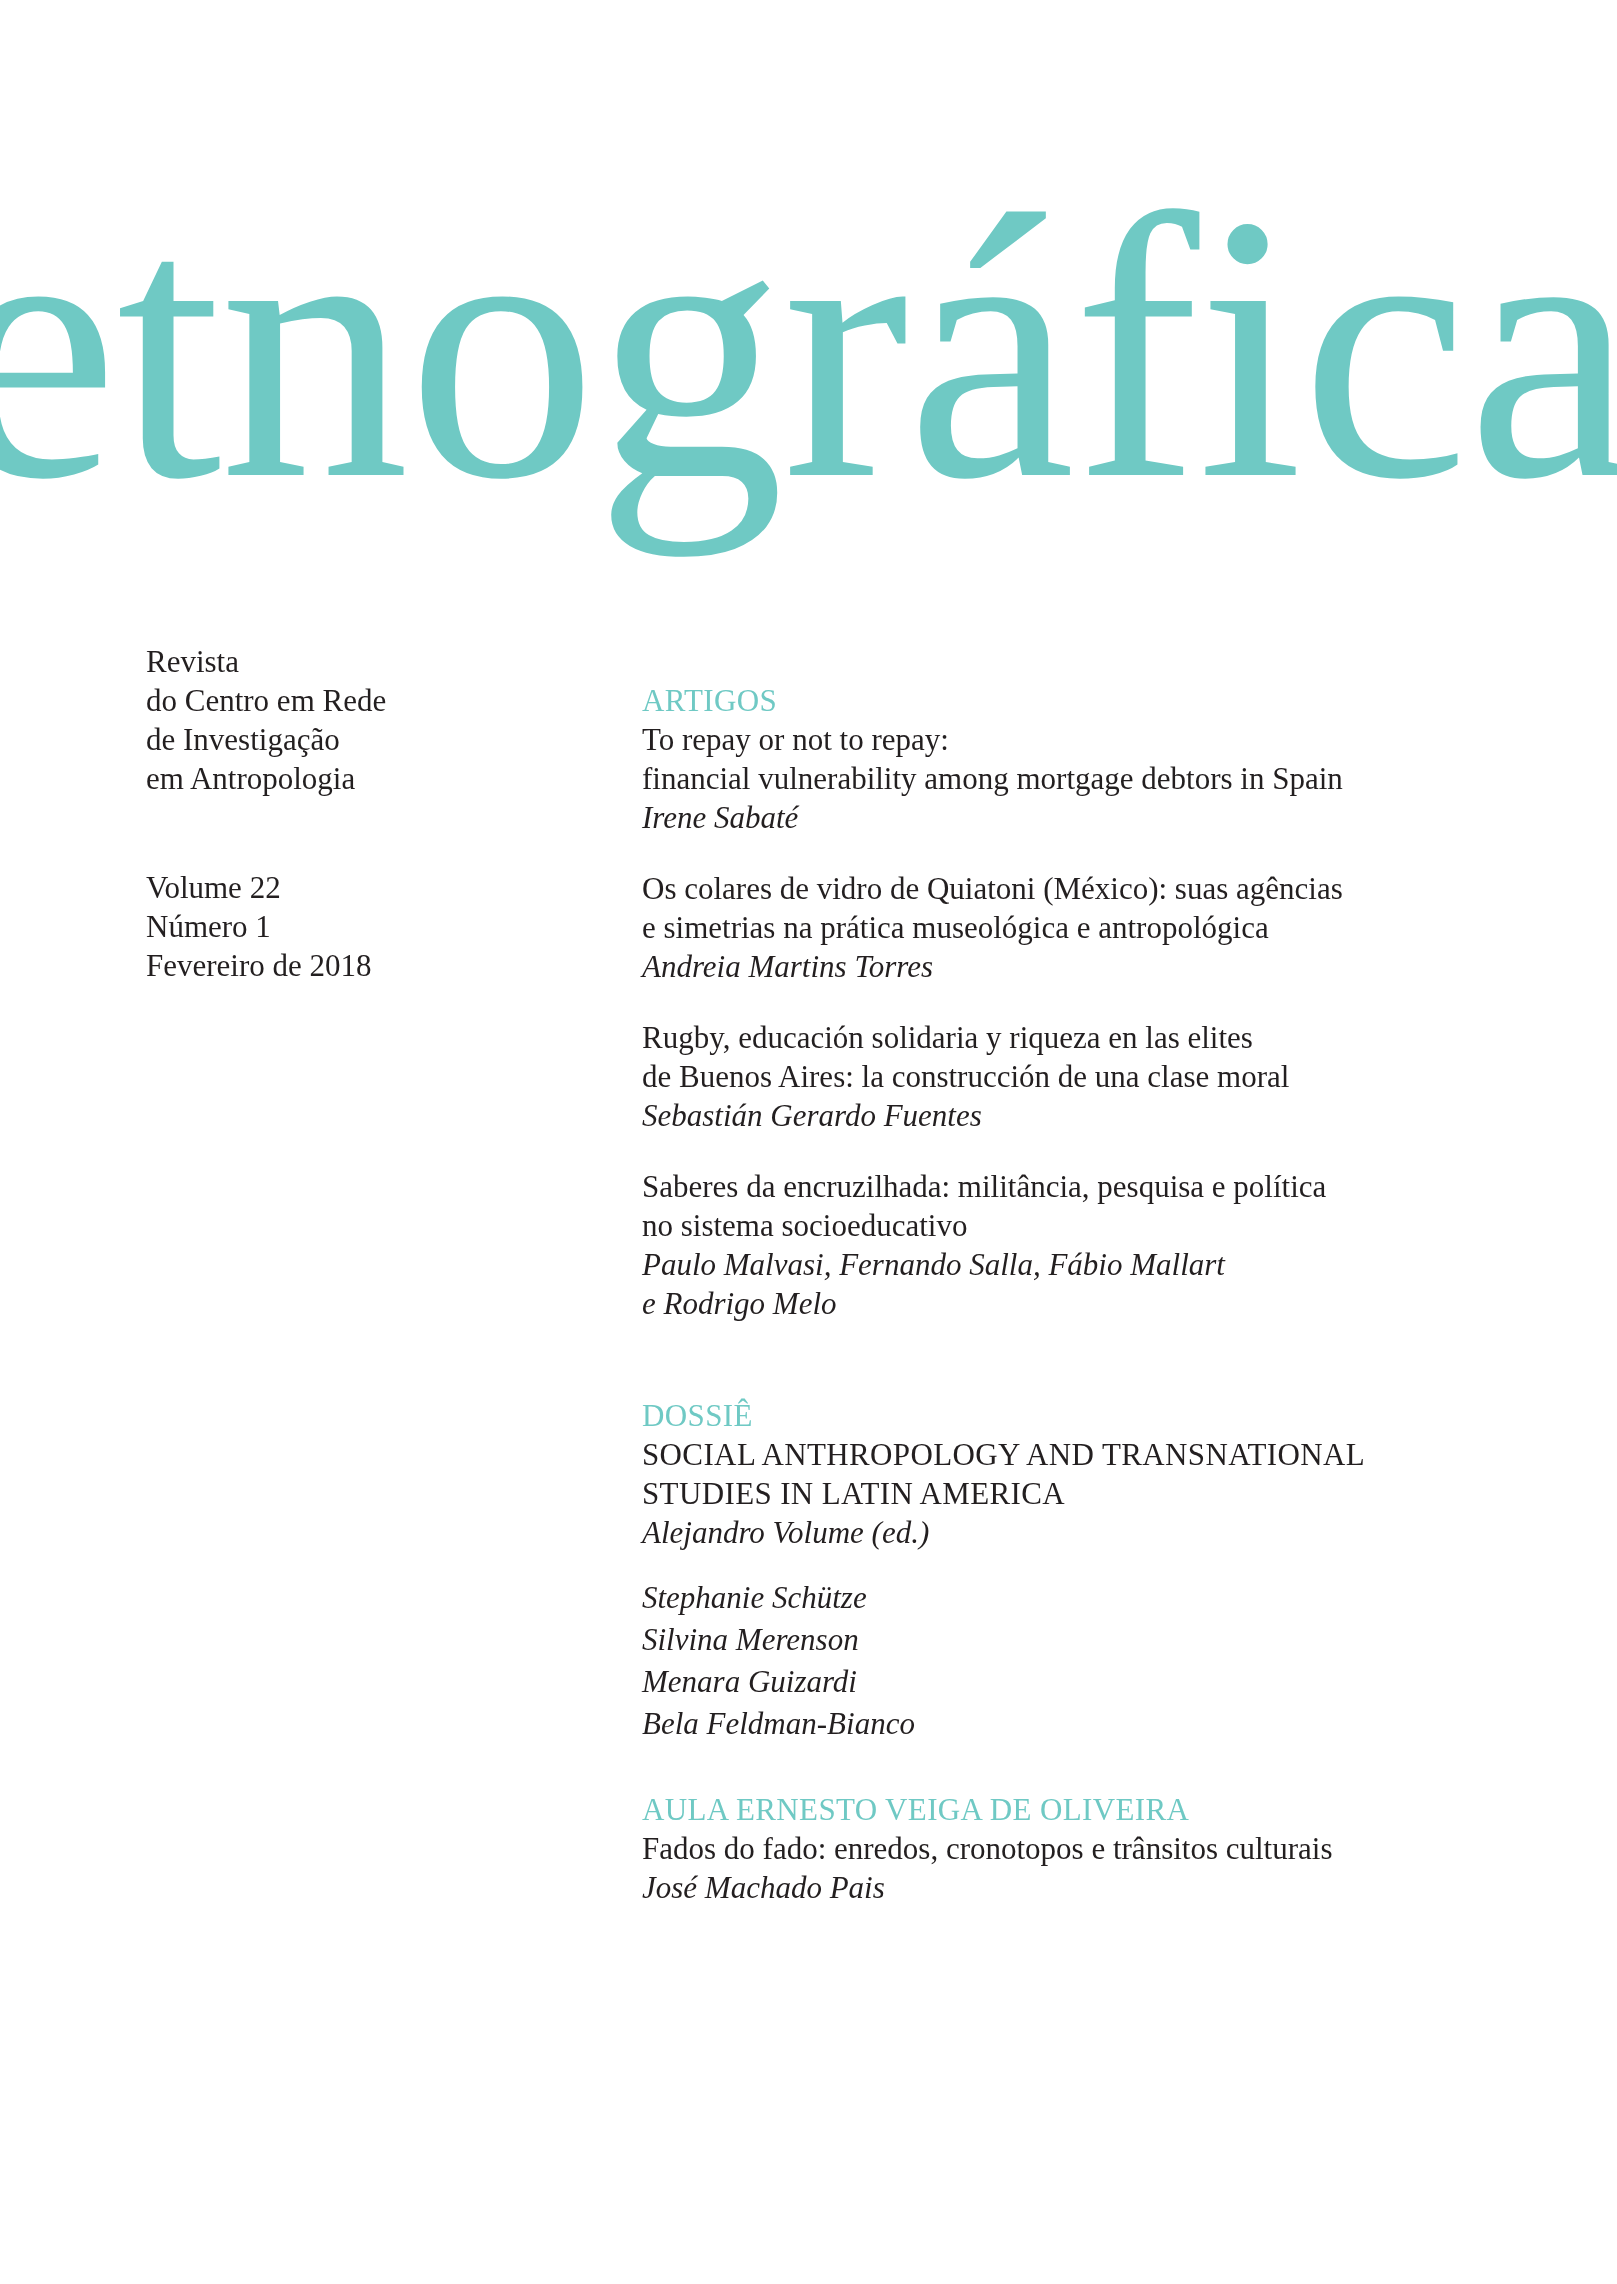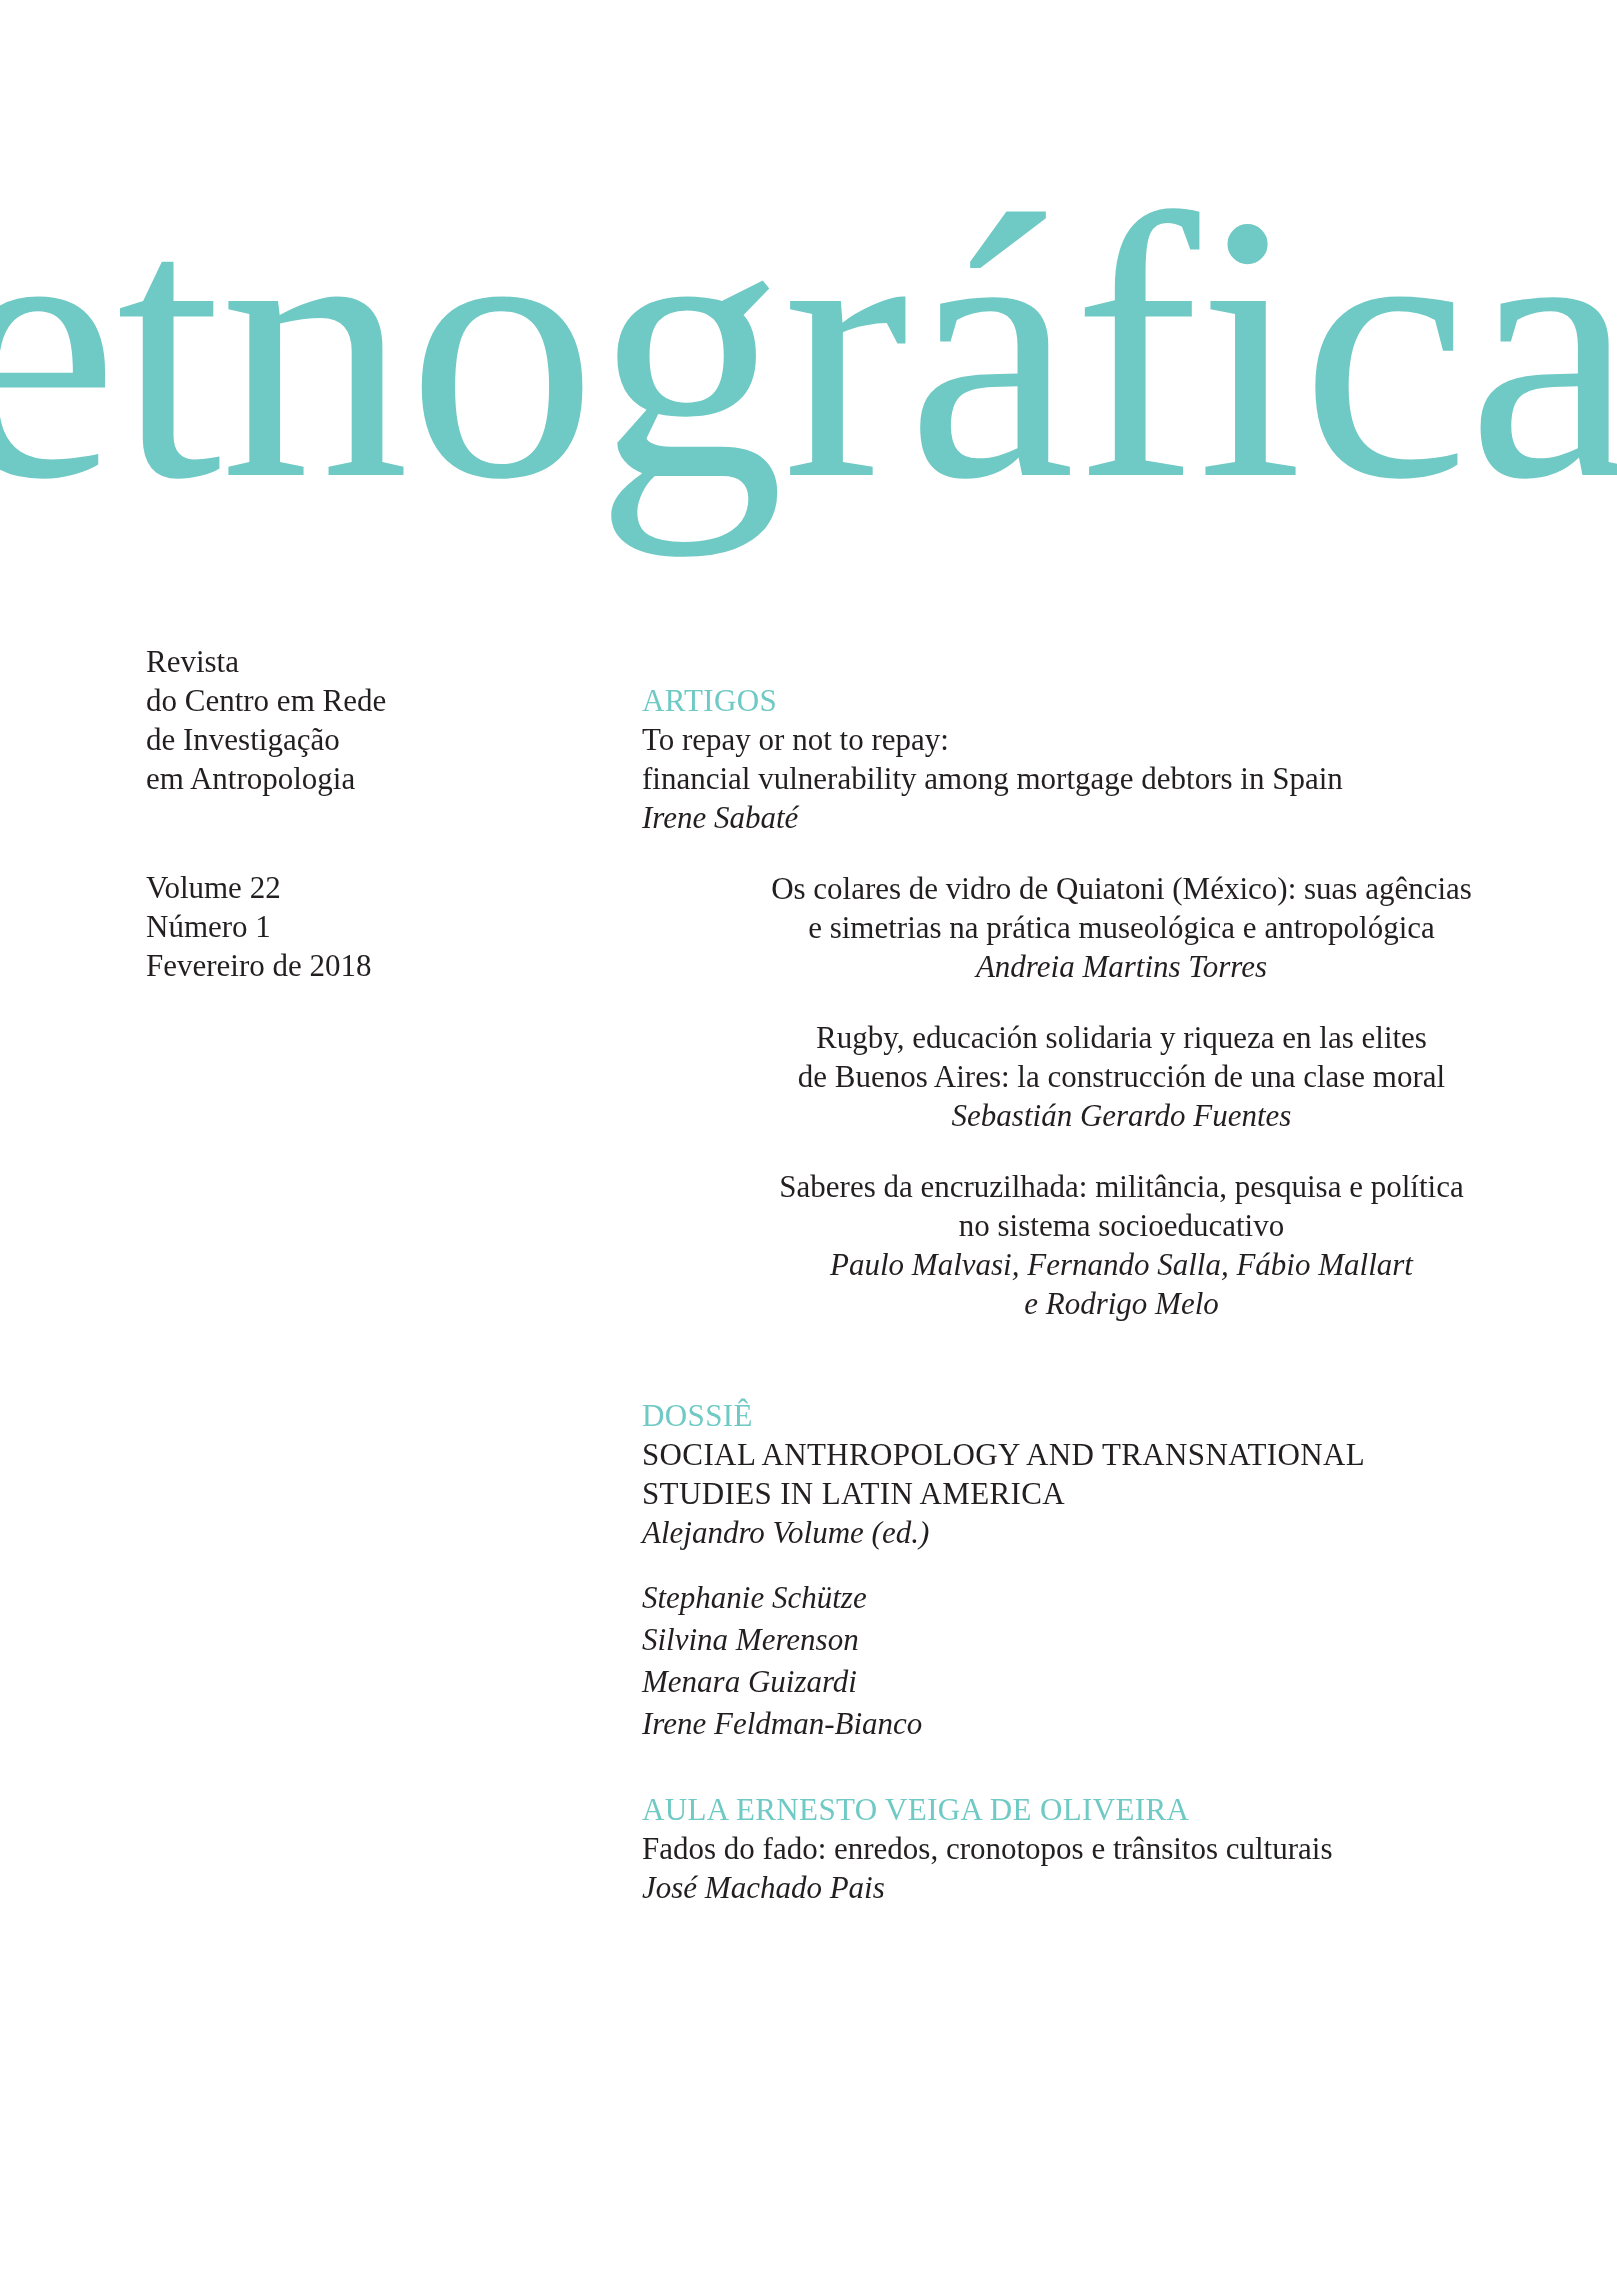--- a/index.html
+++ b/index.html
@@ -45,21 +45,21 @@
     font-size:31px;
     line-height:39px;
     font-weight:400;
     letter-spacing:0.012em;
     color:var(--accent);
     white-space:nowrap;
   }
   .section{ margin:0; }
   .section-dossie{ margin-top:73px; }
   .section-aula{ margin-top:45px; }
-  .item + .item{ margin-top:32px;text-align:center; }
+  .item + .item{ margin-top:32px; }
   .author{ font-style:italic; }
   .caps-line{ letter-spacing:0.012em; }
   .contributors{ margin-top:25px; line-height:42px; }
 </style>
 </head>
 <body>
 
 <div class="page">
 
   <h1 class="masthead">etnográfica</h1>
@@ -115,21 +115,21 @@
       <div class="item">
         <div class="line caps-line">SOCIAL ANTHROPOLOGY AND TRANSNATIONAL</div>
         <div class="line caps-line">STUDIES IN LATIN AMERICA</div>
         <div class="line author">Alejandro Volume (ed.)</div>
       </div>
 
       <div class="contributors">
         <div class="line author">Stephanie Schütze</div>
         <div class="line author">Silvina Merenson</div>
         <div class="line author">Menara Guizardi</div>
-        <div class="line author">Irene Feldman-Bianco</div>
+        <div class="line author">Bela Feldman-Bianco</div>
       </div>
     </div>
 
     <div class="section section-aula">
       <h2 class="section-heading">AULA ERNESTO VEIGA DE OLIVEIRA</h2>
 
       <div class="item">
         <div class="line">Fados do fado: enredos, cronotopos e trânsitos culturais</div>
         <div class="line author">José Machado Pais</div>
       </div>

